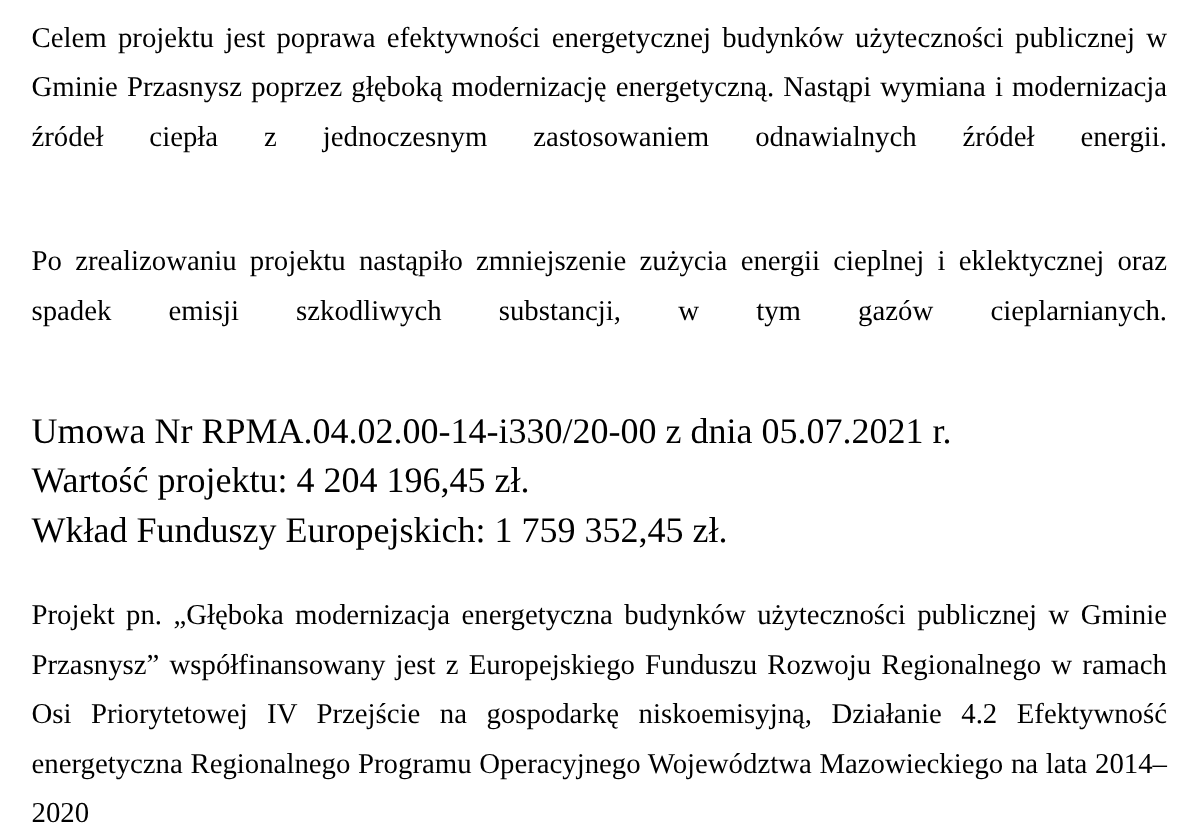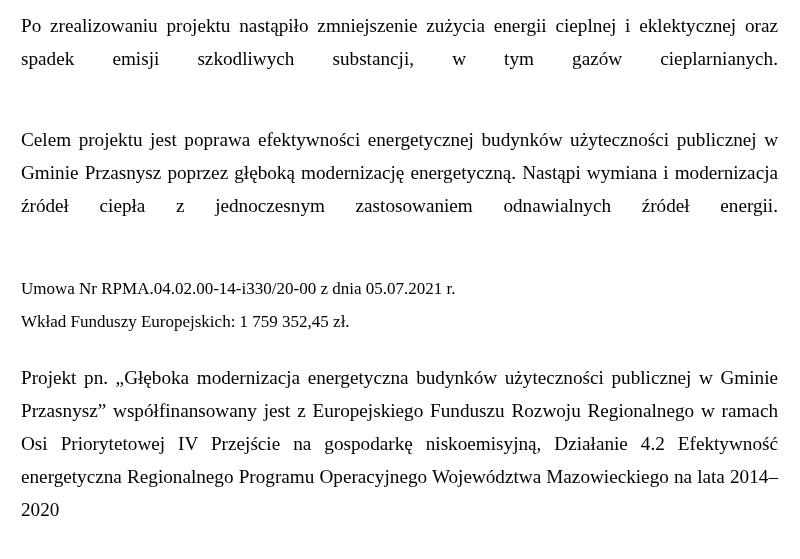--- a/index.html
+++ b/index.html
@@ -48,41 +48,42 @@
   .para-intro   { margin-bottom: 17px; }
   .para-results { margin-bottom: 15px; }
 
   
   .data-block {
     margin: 0 0 23px 0;
     padding: 0;
     list-style: none;
   }
   .data-line {
-    font-size: 17px;
+    font-size: 24px;
     line-height: 33px;
     text-align: left;
     white-space: nowrap;
   }
 
   .para-funding {
     margin-top: 0;
   }
 </style>
 </head>
 <body>
 
 <div class="page">
   <div class="doc-body">
 
+    <p class="para para-intro">Celem projektu jest poprawa efektywności energetycznej budynków użyteczności publicznej w Gminie Przasnysz poprzez głęboką modernizację energetyczną. Nastąpi wymiana i modernizacja źródeł ciepła z jednoczesnym zastosowaniem odnawialnych źródeł energii.</p>
+
     <p class="para para-results">Po zrealizowaniu projektu nastąpiło zmniejszenie zużycia energii cieplnej i eklektycznej oraz spadek emisji szkodliwych substancji, w tym gazów cieplarnianych.</p>
-
-    <p class="para para-intro">Celem projektu jest poprawa efektywności energetycznej budynków użyteczności publicznej w Gminie Przasnysz poprzez głęboką modernizację energetyczną. Nastąpi wymiana i modernizacja źródeł ciepła z jednoczesnym zastosowaniem odnawialnych źródeł energii.</p>
 
     <div class="data-block">
       <div class="data-line">Umowa  Nr RPMA.04.02.00-14-i330/20-00 z dnia 05.07.2021 r.</div>
+      <div class="data-line">Wartość projektu: 4 204 196,45 zł.</div>
       <div class="data-line">Wkład Funduszy Europejskich: 1 759 352,45 zł.</div>
     </div>
 
     <p class="para para-funding">Projekt pn. „Głęboka modernizacja energetyczna budynków użyteczności publicznej w Gminie Przasnysz” współfinansowany jest z Europejskiego Funduszu Rozwoju Regionalnego w ramach Osi Priorytetowej IV Przejście na gospodarkę niskoemisyjną, Działanie 4.2 Efektywność energetyczna Regionalnego Programu Operacyjnego Województwa Mazowieckiego na lata 2014–2020</p>
 
   </div>
 </div>
 
 </body></html>

